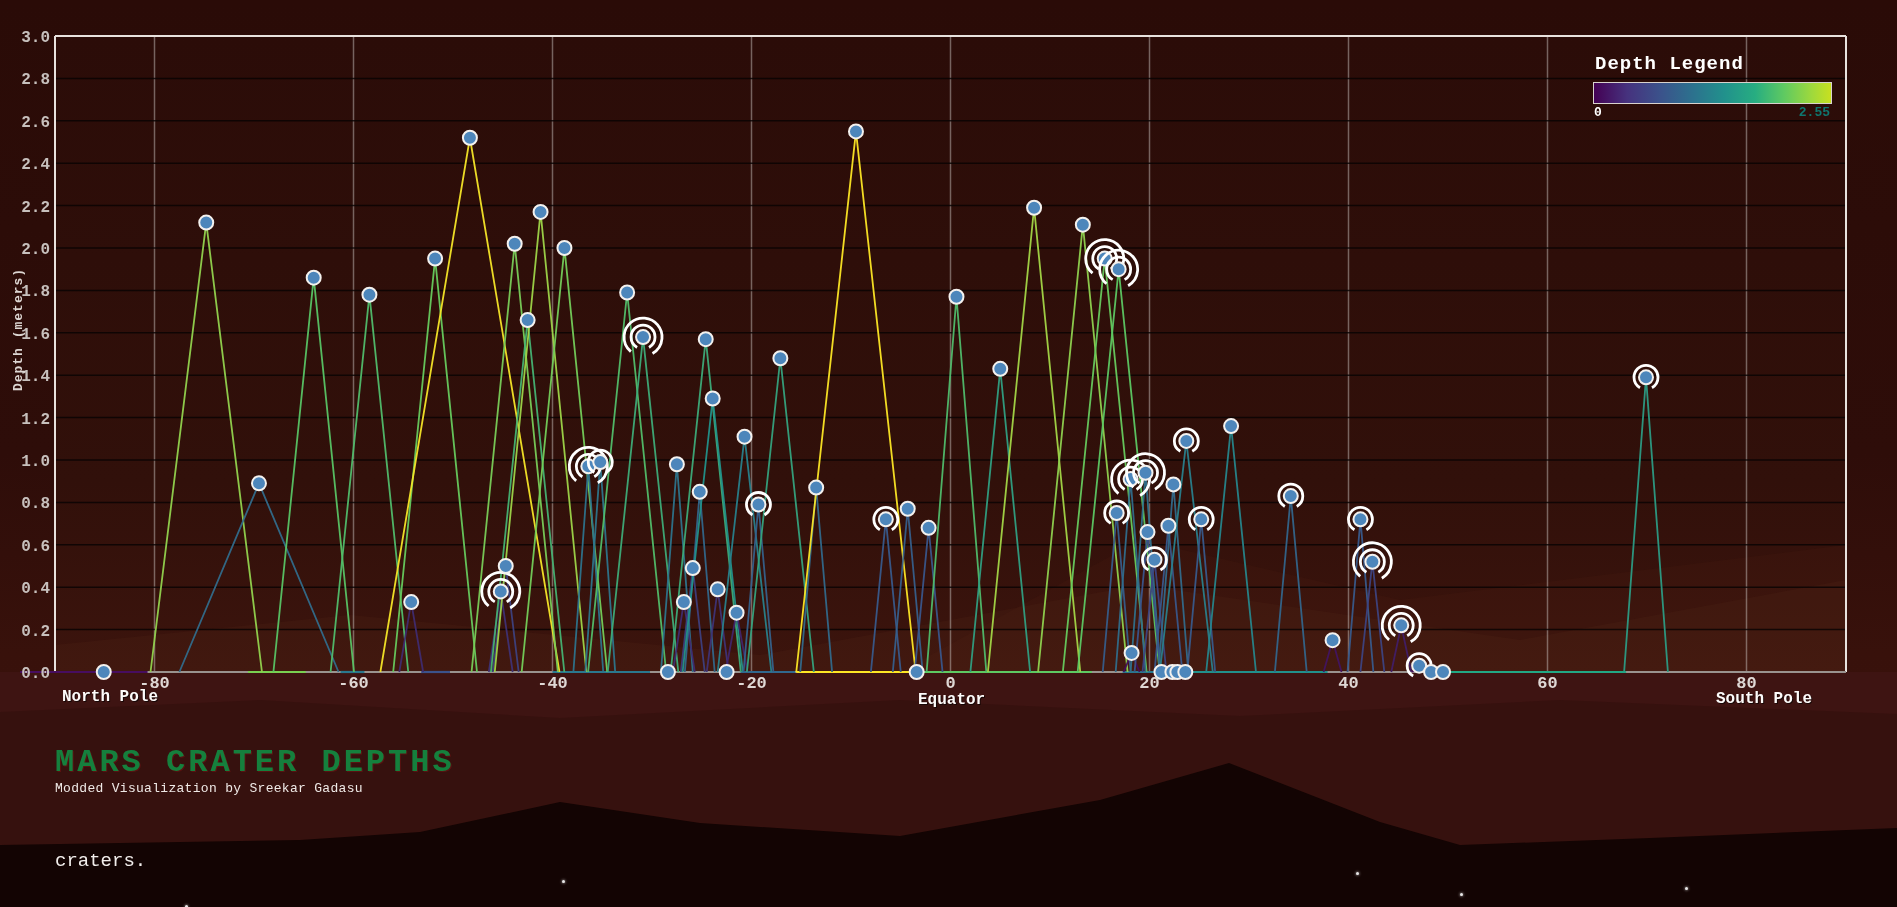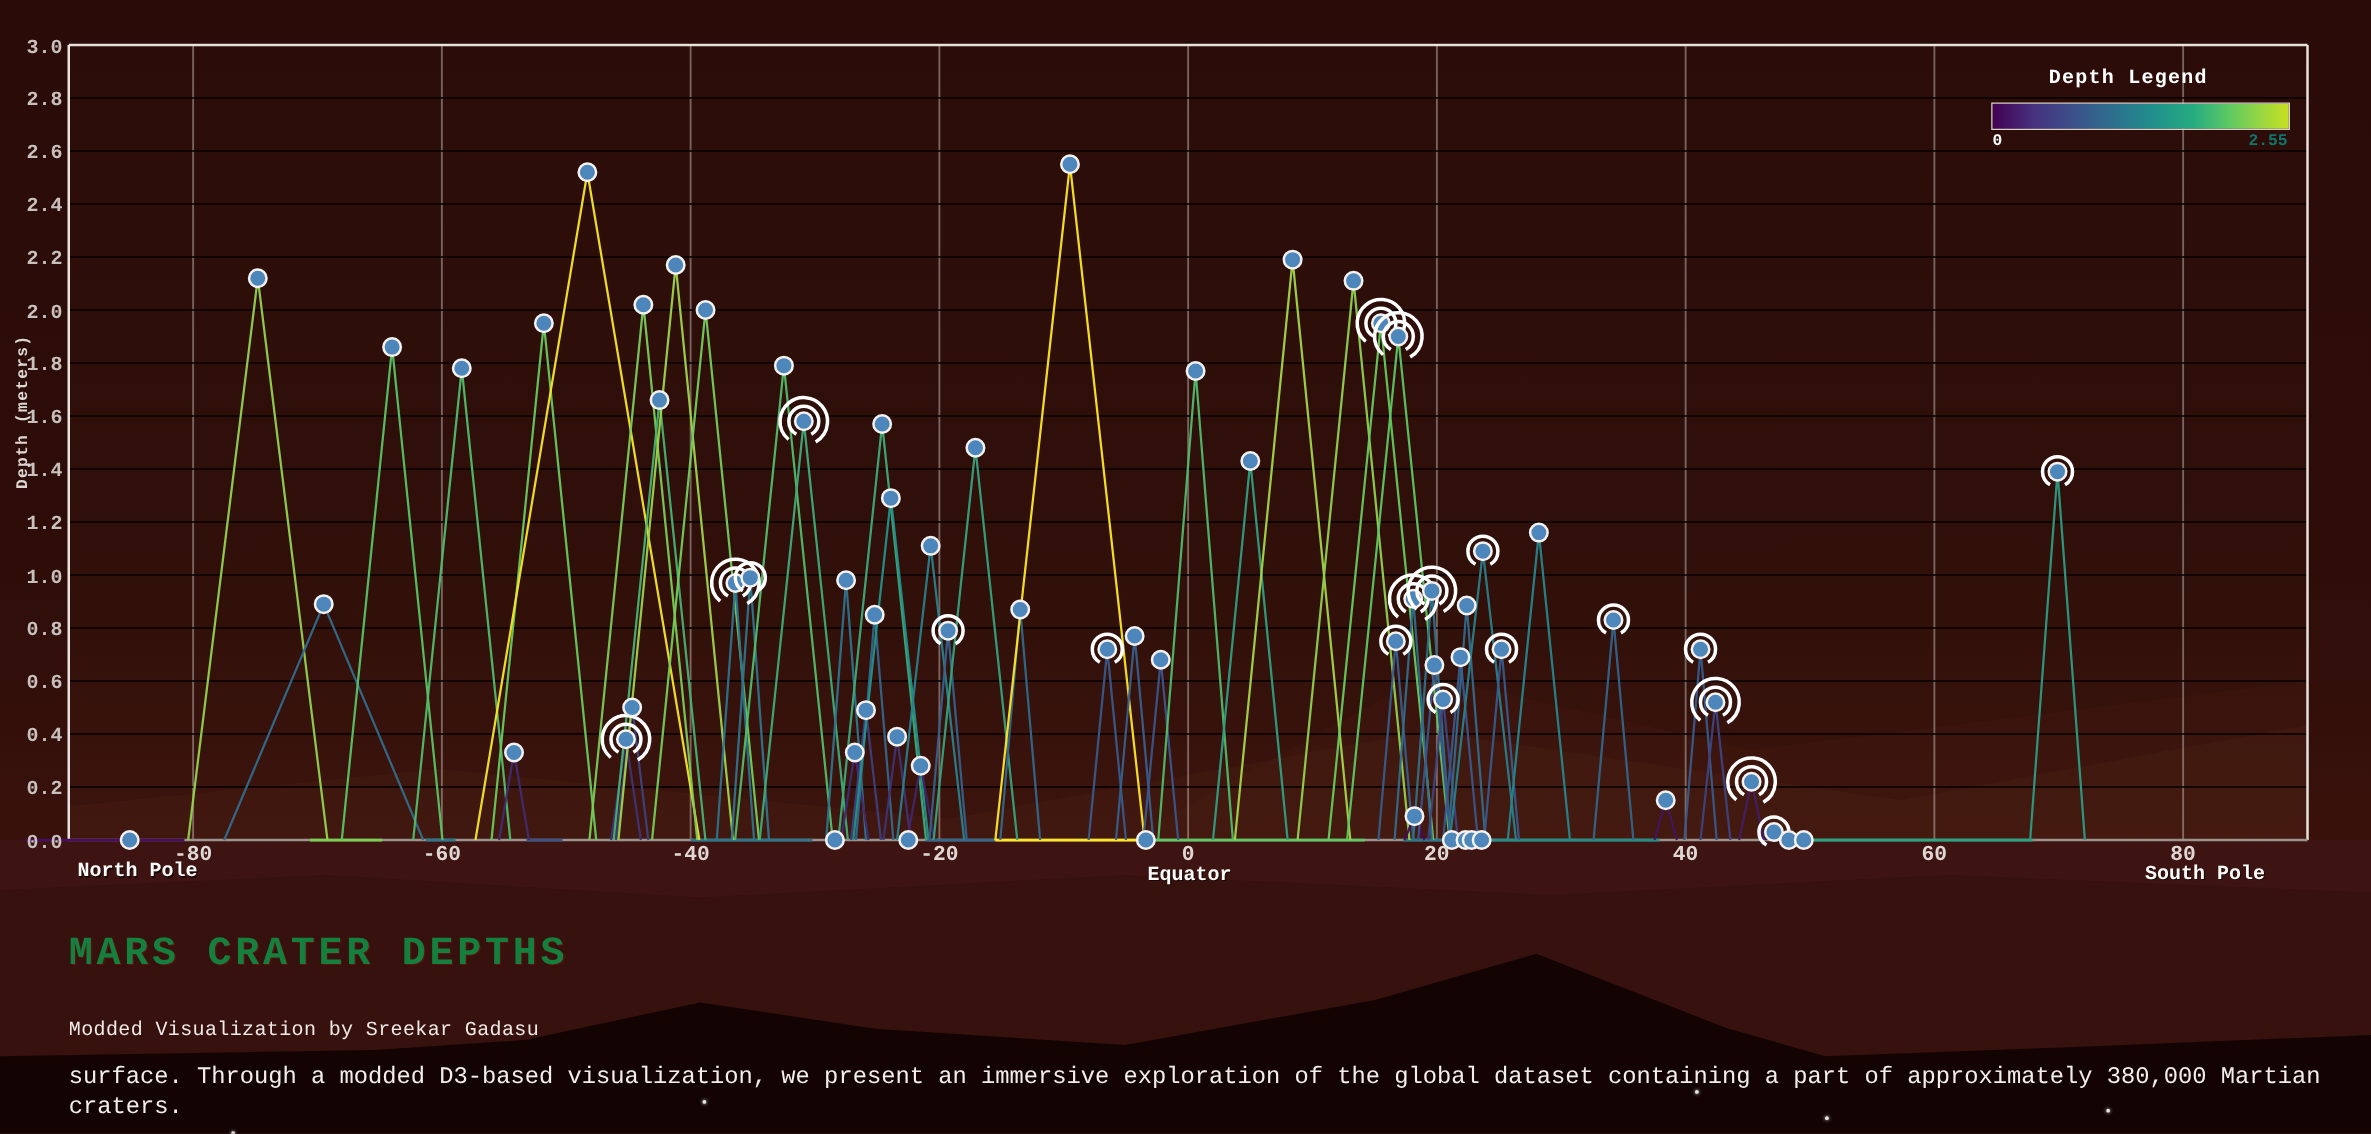--- a/index.html
+++ b/index.html
@@ -8,27 +8,27 @@
     background:linear-gradient(180deg,#2a0b07 0%,#2e0d09 50%,#38110b 72%,#3b130c 100%);
     font-family:"Liberation Mono",monospace;
   }
   #chart-svg{position:absolute;left:0;top:0;}
   .abs{position:absolute;}
   .page-title{
     left:55px;top:744px;font-size:32px;font-weight:bold;color:#15803d;
     letter-spacing:3px;text-shadow:1px 1px 0 rgba(120,20,20,.55);
   }
   .page-subtitle{
-    left:55px;top:815px;font-size:16px;color:#efe9e6;letter-spacing:.3px;
+    left:55px;top:781px;font-size:13px;color:#efe9e6;letter-spacing:.3px;
   }
   .description{
     left:55px;top:850px;width:1810px;font-size:19px;line-height:23.5px;
     color:#f2eeec;white-space:nowrap;
   }
-  .legend-title{left:1595px;top:53px;font-size:16px;font-weight:bold;color:#ffffff;letter-spacing:1px;margin-left:44px;}
+  .legend-title{left:1595px;top:53px;font-size:19px;font-weight:bold;color:#ffffff;letter-spacing:1px;}
   .legend-bar{
     left:1593px;top:82px;width:237px;height:20px;border:1px solid #d8d2cd;
     background:linear-gradient(90deg,#440154 0%,#46327e 14%,#3b528b 28%,#2c728e 42%,#21918c 55%,#27ad81 68%,#5ec962 80%,#9fd93c 92%,#c8e020 100%);
   }
   .legend-min{left:1594px;top:105px;font-size:13px;font-weight:bold;color:#ffffff;}
   .legend-max{left:1593px;top:105px;width:237px;text-align:right;font-size:13px;font-weight:bold;color:#0f766e;}
   .pole-label{font-size:16px;font-weight:bold;color:#fdfbfa;text-shadow:1px 1px 0 rgba(0,0,0,.6);}
   #north-pole{left:62px;top:688px;}
   #equator{left:918px;top:691px;}
   #south-pole{left:1716px;top:690px;width:130px;text-align:left;}
@@ -283,21 +283,20 @@
 
 <div class="abs legend-title">Depth Legend</div>
 <div class="abs legend-bar"></div>
 <div class="abs legend-min">0</div>
 <div class="abs legend-max">2.55</div>
 
 <div class="abs page-title">MARS CRATER DEPTHS</div>
 <div class="abs page-subtitle">Modded Visualization by Sreekar Gadasu</div>
 
 <div class="abs description">
-  <div>surface. Through a modded D3-based visualization, we present an immersive exploration of the global dataset containing a part of approximately 380,000 Martian</div>
   <div>craters.</div>
 </div>
 
 <div id="stars-layer">
     <div class="star" style="left: 562px; top: 880px;"></div>
     <div class="star" style="left: 1356px; top: 872px;"></div>
     <div class="star" style="left: 1685px; top: 887px;"></div>
     <div class="star" style="left: 185px; top: 905px;"></div>
     <div class="star" style="left: 1460px; top: 893px;"></div>
   </div>

